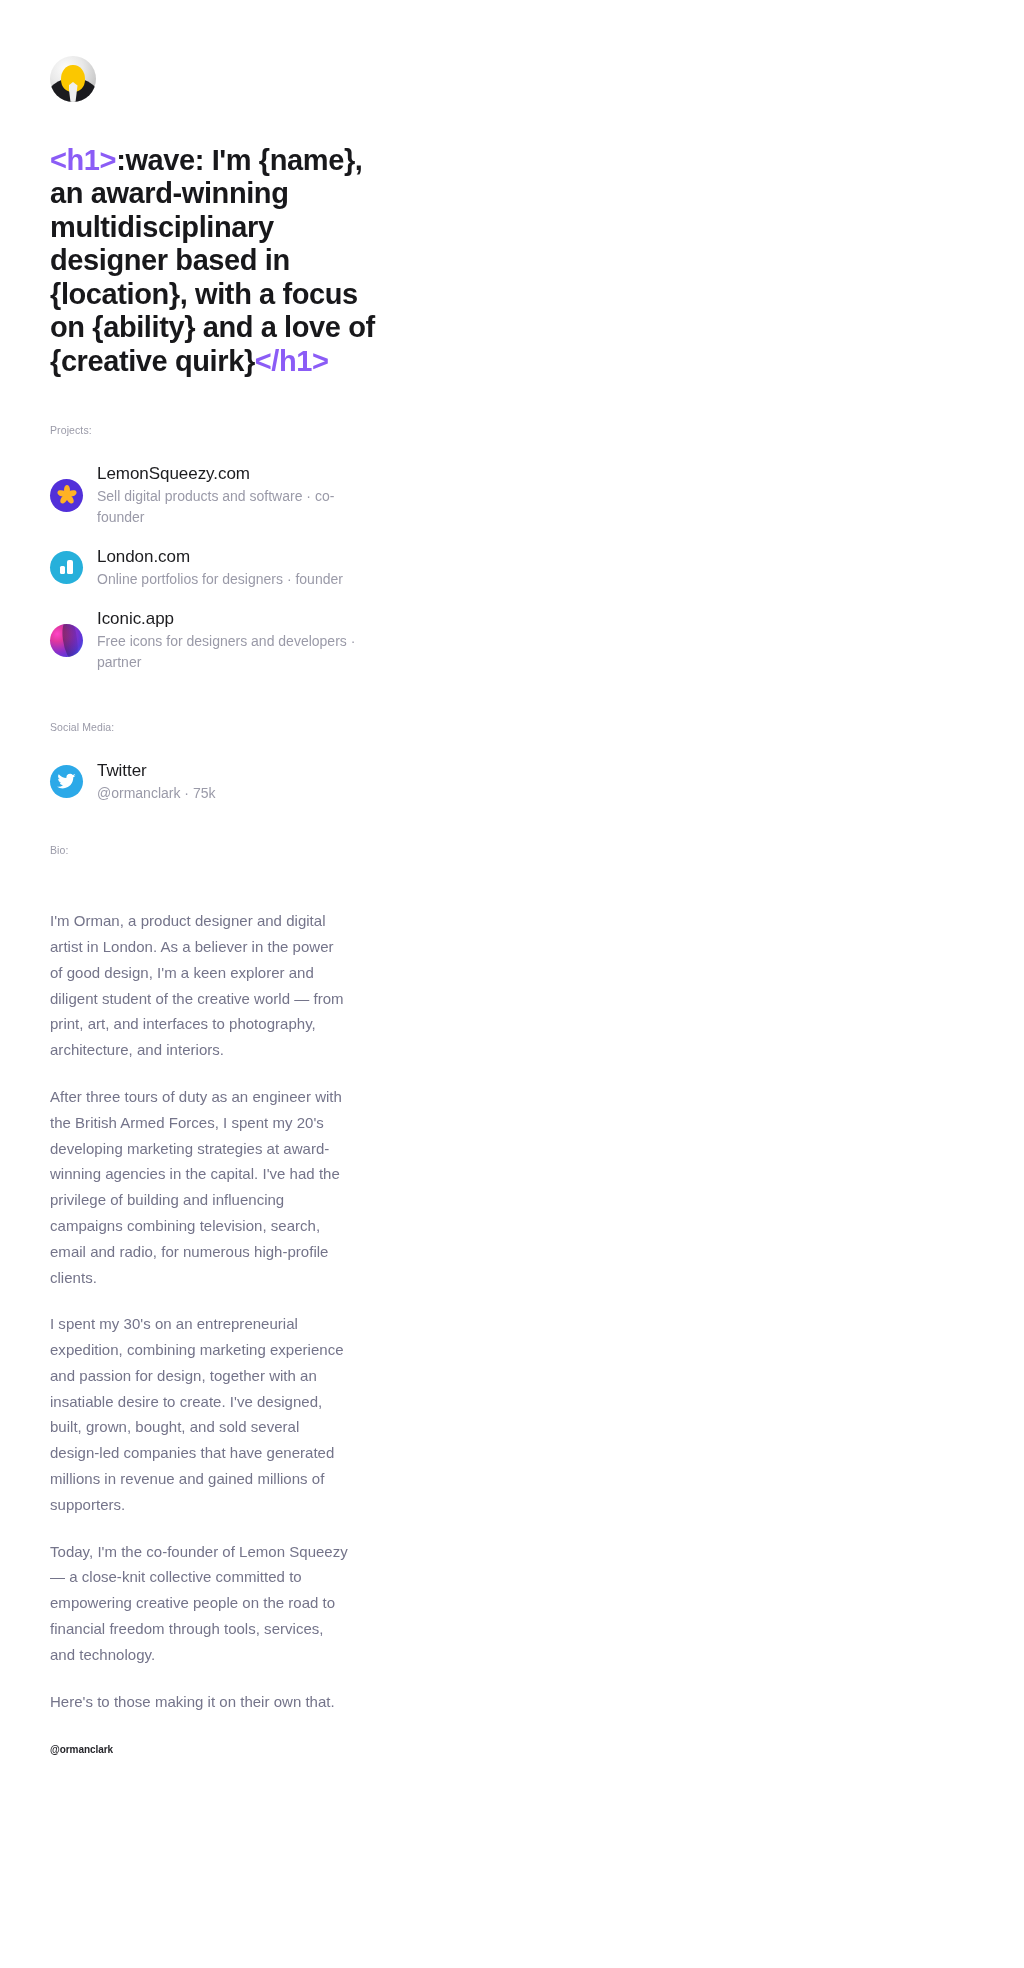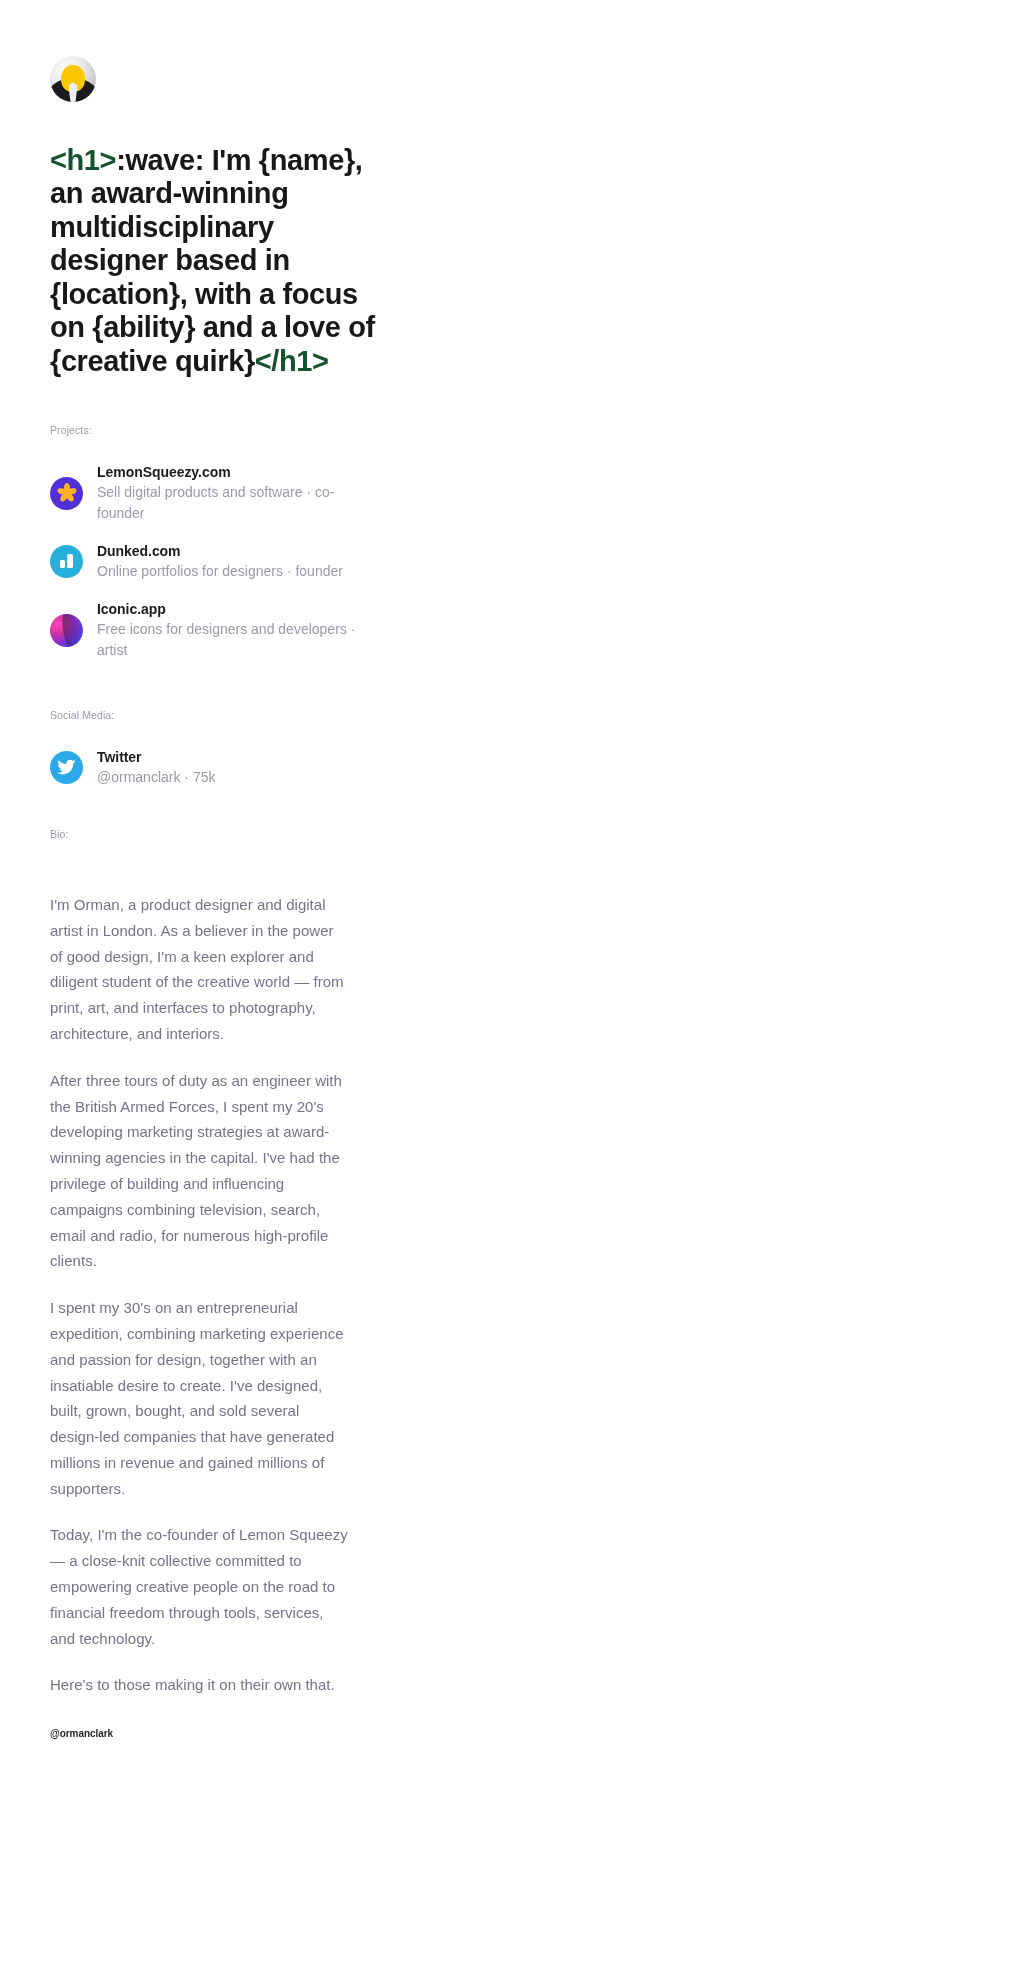--- a/index.html
+++ b/index.html
@@ -76,21 +76,21 @@
   
   .headline {
     font-size: 29px;
     line-height: 1.155;
     letter-spacing: -0.4px;
     font-weight: 600;
     color: #18181b;
     width: 335px;
     margin-bottom: 46px;
   }
-  .headline .tag { color: #14532d; }
+  .headline .tag { color: #8b5cf6; }
 
   
   .section-label {
     font-size: 10.5px;
     color: #9a9aa8;
     letter-spacing: 0.1px;
     margin-bottom: 26px;
   }
 
   
@@ -106,22 +106,22 @@
   .row-icon {
     width: 33px;
     height: 33px;
     border-radius: 50%;
     flex: 0 0 33px;
     position: relative;
     overflow: hidden;
   }
   .row-text { padding-top: 1px; }
   .row-title {
-    font-size: 14px;
-    font-weight: 700;
+    font-size: 17px;
+    font-weight: 400;
     color: #1c1c1f;
     letter-spacing: -0.05px;
     line-height: 1.35;
   }
   .row-sub {
     font-size: 14px;
     color: #9a9aa8;
     line-height: 1.5;
     letter-spacing: 0px;
   }
@@ -228,31 +228,31 @@
           <div class="row-sub">Sell digital products and software · co-founder</div>
         </div>
       </div>
 
       <div class="row">
         <div class="row-icon ic-dunked">
           <div class="bar b1"></div>
           <div class="bar b2"></div>
         </div>
         <div class="row-text">
-          <div class="row-title">Dunked.com</div>
+          <div class="row-title">London.com</div>
           <div class="row-sub">Online portfolios for designers · founder</div>
         </div>
       </div>
 
 
       <div class="row">
         <div class="row-icon ic-iconic"></div>
         <div class="row-text">
           <div class="row-title">Iconic.app</div>
-          <div class="row-sub">Free icons for designers and developers · artist</div>
+          <div class="row-sub">Free icons for designers and developers · partner</div>
         </div>
       </div>
 
     </div>
 
     <div class="sp-48"></div>
 
     <div class="section-label">Social Media:</div>
     <div class="list">
 

